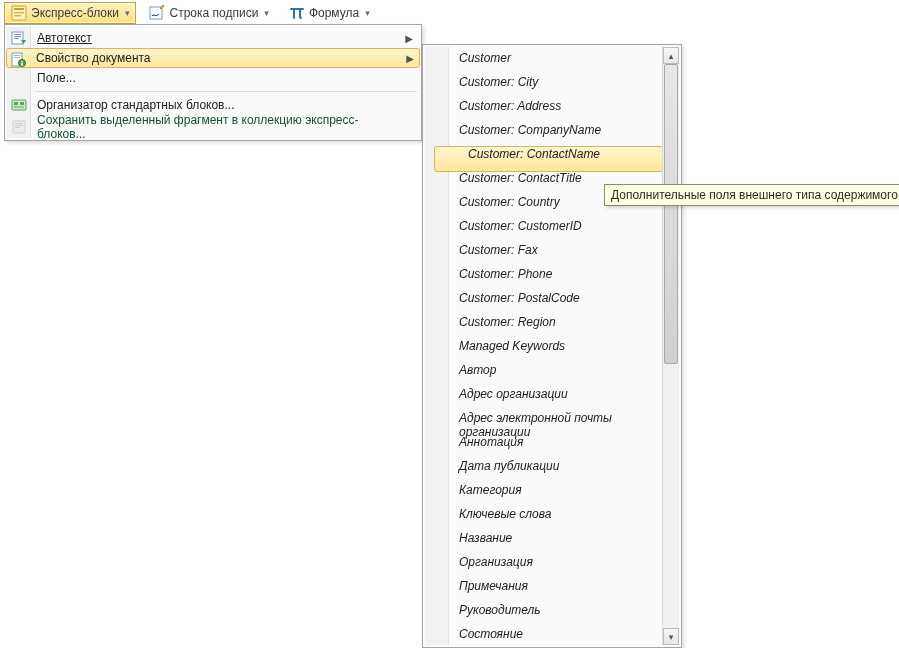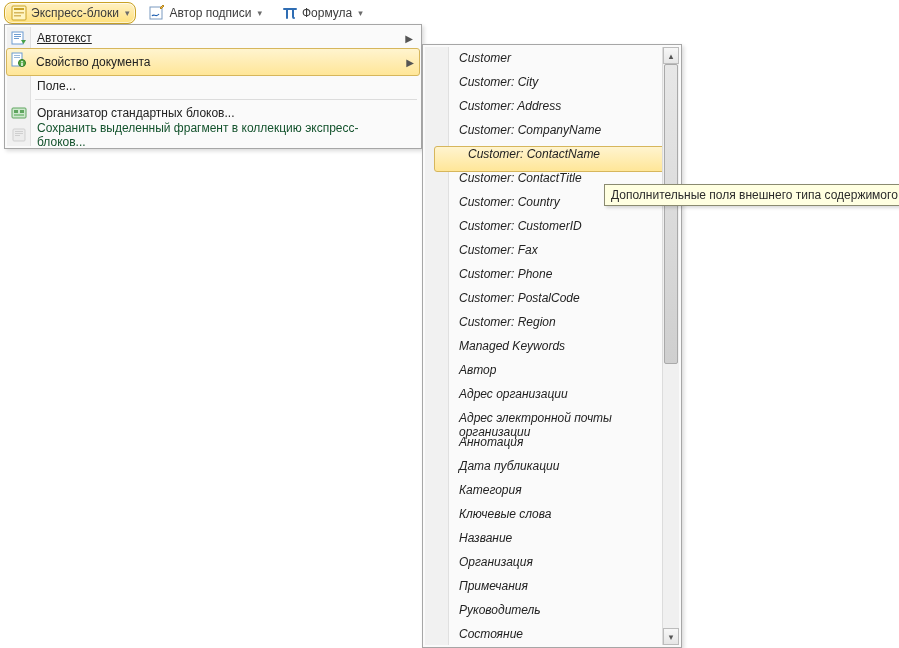--- a/index.html
+++ b/index.html
@@ -21,21 +21,21 @@
     gap: 6px;
     padding: 2px 4px;
     background: #fff;
   }
   .ribbon-btn {
     display: flex;
     align-items: center;
     gap: 4px;
     padding: 2px 6px;
     border: 1px solid transparent;
-    border-radius: 8px;
+    border-radius: 0;
     cursor: pointer;
     color: #3b3b3b;
   }
   .ribbon-btn.active {
     background: linear-gradient(#fff1c4, #ffe17e);
     border: 1px solid #c9a227;
     box-shadow: inset 0 0 0 1px rgba(255,255,255,0.6);
   }
   .ribbon-btn .dd-arrow {
     font-size: 9px;
@@ -95,21 +95,21 @@
     font-size: 10px;
     color: #555;
   }
   .menu-item.hover {
     background: linear-gradient(#fff4cf, #ffe698);
     border: 1px solid #d6b65c;
     border-radius: 3px;
     margin: -1px;
     padding-left: 29px;
     padding-right: 15px;
-    height: 28px;
+    height: 20px;
   }
   .menu-item.hover .mi-icon { left: 3px; top: 3px; }
   .menu-item.hover .arrow { right: 5px; }
   .menu-item.disabled {
     color: #14532d;
     cursor: default;
   }
   .menu-item.disabled .mi-icon svg { opacity: 0.55; }
   .menu-sep {
     height: 1px;
@@ -248,21 +248,21 @@
   </div>
 
   <div class="ribbon-btn">
     <span class="icon">
       <svg viewBox="0 0 16 16" width="16" height="16">
         <rect x="1" y="2" width="12" height="12" fill="#fff" stroke="#7a9ac0"></rect>
         <path d="M3 11 C5 8, 7 13, 10 9" stroke="#1f5fb0" fill="none" stroke-width="1.2"></path>
         <path d="M11 3 L14 0 L15 1 L12 4 Z" fill="#edb84f" stroke="#b8891f"></path>
       </svg>
     </span>
-    <span>Автор подписи</span>
+    <span>Строка подписи</span>
     <span class="dd-arrow">▾</span>
   </div>
 
   <div class="ribbon-btn">
     <span class="icon">
       <svg viewBox="0 0 16 16" width="16" height="16">
         <path d="M2 4 H14 M5 4 V13 M11 4 V12 Q11 13 12 13" stroke="#2f6db3" stroke-width="2" fill="none" stroke-linecap="round"></path>
       </svg>
     </span>
     <span>Формула</span>

